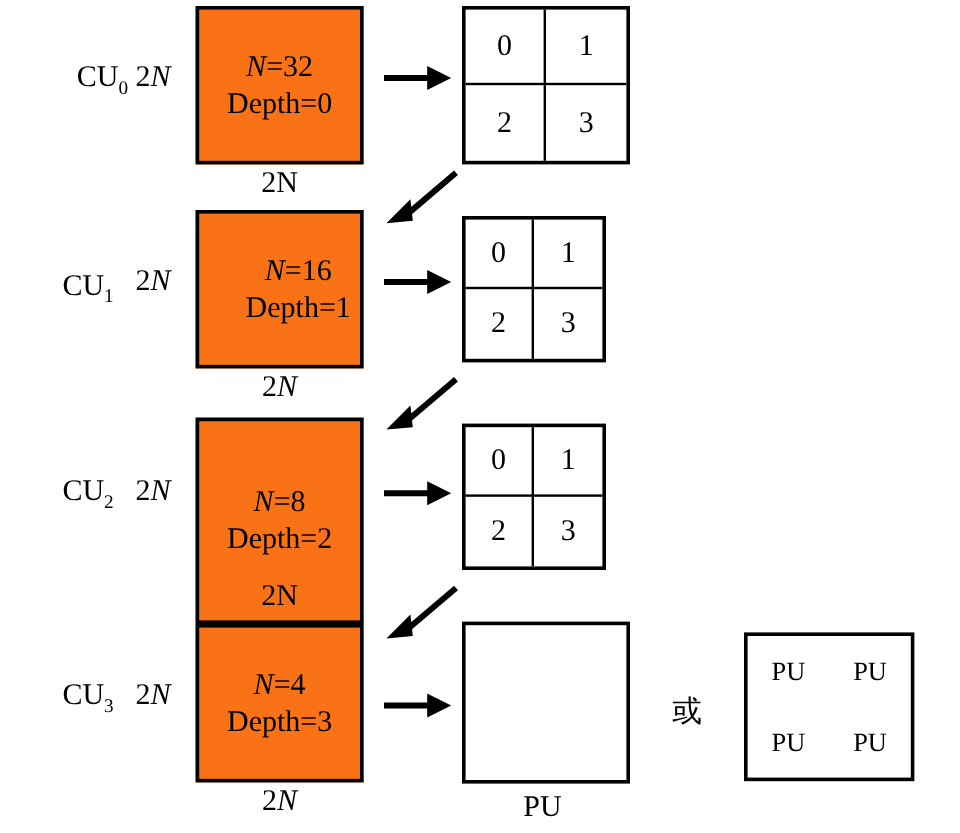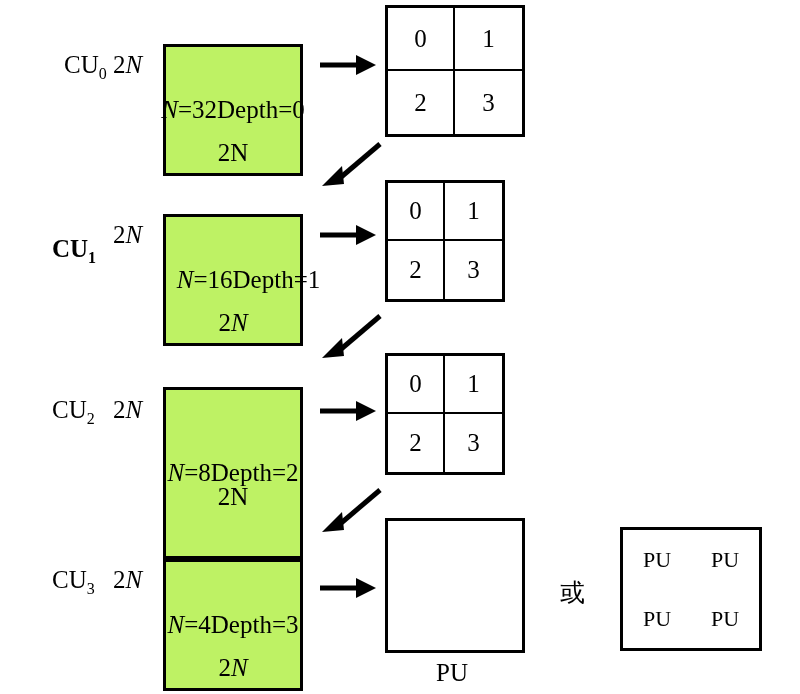--- a/index.html
+++ b/index.html
@@ -48,26 +48,25 @@
     text-align: center;
   }
   .bottom-2n .it {
     font-style: italic;
   }
   
   .cu-box {
     position: absolute;
     border: 3px solid #000;
     box-sizing: border-box;
-    background: #bef264;
+    background: #f97316;
     display: flex;
-    flex-direction: row;
+    flex-direction: column;
     align-items: center;
     justify-content: center;
-    margin-top: 39px;
   }
   .cu-box .line {
     font-size: 25px;
     line-height: 1.25;
     white-space: nowrap;
   }
   .cu-box .line .it {
     font-style: italic;
   }
   
@@ -151,21 +150,21 @@
     <div class="pu-cell b-b">1</div>
     <div class="pu-cell b-r">2</div>
     <div class="pu-cell">3</div>
   </div>
 
   <svg class="arrow-d" style="left:318px; top:140px;" width="70" height="50" viewBox="0 0 70 50">
     <line x1="62" y1="4" x2="22" y2="38" stroke="#000" stroke-width="5"></line>
     <polygon points="24,26 4,46 26,44" fill="#000"></polygon>
   </svg>
 
-  <div class="cu-label" style="left:52px; top:236px;font-weight:bold;">
+  <div class="cu-label" style="left:52px; top:226px;">
     <span>CU</span><span class="sub">1</span>
   </div>
   <div class="side-2n" style="left:113px; top:222px;">
     <span class="up">2</span><span>N</span>
   </div>
   <div class="cu-box" style="left:163px; top:175px; width:140px; height:132px;padding-left:31px;">
     <div class="line"><span class="it">N</span><span>=</span><span>16</span></div>
     <div class="line"><span>Depth=</span><span>1</span></div>
   </div>
   <div class="bottom-2n" style="left:193px; top:310px; width:80px;">

